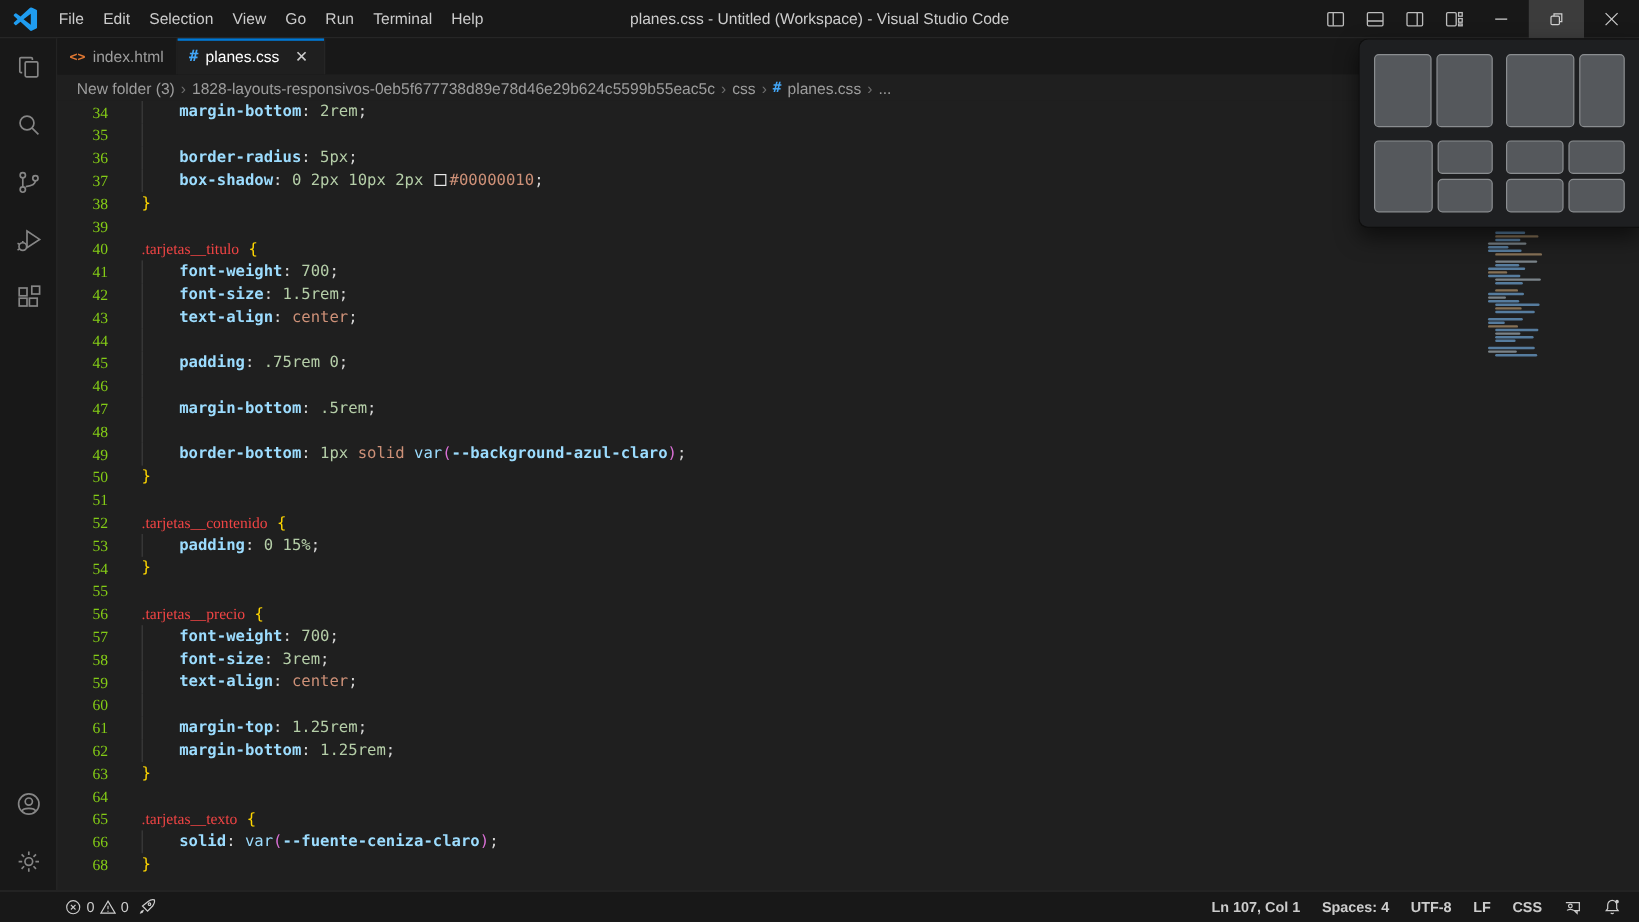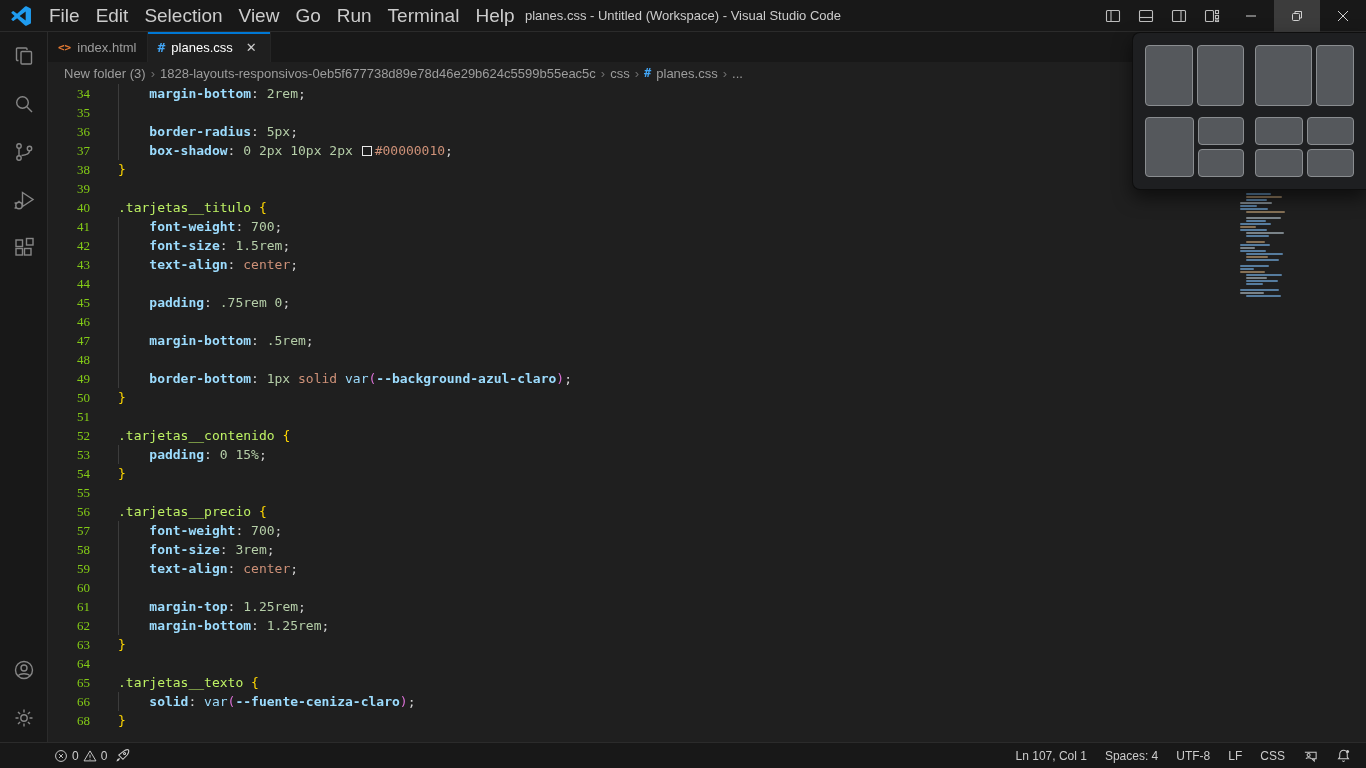--- a/index.html
+++ b/index.html
@@ -4,21 +4,21 @@
 <style>
   * { margin:0; padding:0; box-sizing:border-box; }
   html,body { width:1366px; height:768px; overflow:hidden; background:#1f1f1f;
               font-family:"Liberation Sans", sans-serif; }
 
   
   .titlebar { position:absolute; top:0; left:0; right:0; height:32px; background:#181818;
               border-bottom:1px solid #2b2b2b; display:flex; align-items:center; color:#cccccc; }
   .vslogo { width:20px; height:20px; margin:0 10px 0 11px; flex:none; }
   .menubar { display:flex; align-items:center; height:100%; }
-  .menu-item { padding:0 8px; height:22px; line-height:22px; font-size:19px; border-radius:5px; cursor:default; }
+  .menu-item { padding:0 8px; height:22px; line-height:22px; font-size:13px; border-radius:5px; cursor:default; }
   .win-title { position:absolute; left:50%; transform:translateX(-50%); font-size:13px; color:#cccccc; white-space:nowrap; }
   .tb-right { margin-left:auto; display:flex; align-items:center; height:100%; }
   .tgl { width:33px; height:32px; display:flex; align-items:center; justify-content:center; }
   .wbtn { width:46px; height:32px; display:flex; align-items:center; justify-content:center; }
   .wbtn.hovered { background:#3c3c3c; }
   .tb-right svg { display:block; }
 
   
   .activitybar { position:absolute; top:32px; bottom:26px; left:0; width:48px; background:#181818;
                  border-right:1px solid #2b2b2b; display:flex; flex-direction:column; align-items:center; }
@@ -46,21 +46,21 @@
   .codearea { position:absolute; top:52px; left:0; right:0; bottom:0; overflow:hidden;
               font-family:"DejaVu Sans Mono",monospace; font-size:13px; }
   .row { display:flex; height:19px; line-height:19px; }
   .ln { width:42px; flex:none; text-align:right; color:#84cc16; user-select:none;font-family:Liberation Serif, serif; }
   .lc { position:relative; padding-left:28px; white-space:pre; color:#cccccc; }
   .lc .guide { position:absolute; left:28px; top:0; height:19px; border-left:1px solid #3c3c3c; }
   .tk-pl  { color:#d4d4d4; }
   .tk-prop{ color:#9cdcfe;font-weight:bold; }
   .tk-num { color:#b5cea8; }
   .tk-val { color:#ce9178; }
-  .tk-sel { color:#bef264; }
+  .tk-sel { color:#ef4444;font-family:Liberation Serif, serif; }
   .tk-b1  { color:#ffd700; }
   .tk-par { color:#da70d6; }
   .tk-fn  { color:#9cdcfe; }
   .tk-sw  { display:inline-block; width:10px; height:10px; border:1px solid #e8e8e8;
             background:rgba(0,0,0,.06); margin:0 3px 0 1px; vertical-align:-1px; }
 
   
   .minimap { position:absolute; left:1190px; top:106px; width:70px; height:120px; }
   .mm-row { height:2px; margin-bottom:1px; border-radius:1px; opacity:.75; }
 
@@ -73,21 +73,21 @@
   .opt .c { background:#55585c; border:1px solid #8a8d90; border-radius:4px; flex:1; }
   .opt .wide { flex:1.55; }
   .opt .col { flex:1; display:flex; flex-direction:column; gap:4px; }
   .opt .col .c { flex:1; }
 
   
   .statusbar { position:absolute; left:0; right:0; bottom:0; height:26px; background:#181818;
                border-top:1px solid #2b2b2b; display:flex; align-items:center; color:#cccccc;
                font-size:12px; padding:0 10px 0 50px; }
   .sb-item { display:flex; align-items:center; gap:4px; padding:0 4px; height:22px; border-radius:5px; cursor:pointer; }
-  .sb-right { margin-left:auto; display:flex; align-items:center; gap:8px; }
+  .sb-right { margin-left:auto; display:flex; align-items:center; gap:8px;font-weight:bold; }
   .sb-right .sb-item { padding:0 5px; }
 </style>
 </head>
 <body>
 
 <div class="titlebar">
   <svg class="vslogo" viewBox="0 0 24 24">
     <path fill="#1f9cf0" d="M23.15 2.587l-4.68-2.25a1.4 1.4 0 0 0-1.6.27L7.32 9.32 3.2 6.2a.93.93 0 0 0-1.19.05L.75 7.39a.93.93 0 0 0 0 1.38L4.3 12 .75 15.23a.93.93 0 0 0 0 1.38l1.26 1.14a.93.93 0 0 0 1.19.05l4.12-3.13 9.55 8.71a1.4 1.4 0 0 0 1.6.27l4.68-2.25a1.4 1.4 0 0 0 .8-1.27V3.86a1.4 1.4 0 0 0-.8-1.27zM17.6 17.47L10.35 12l7.25-5.47z"></path>
   </svg>
   <div class="menubar">

